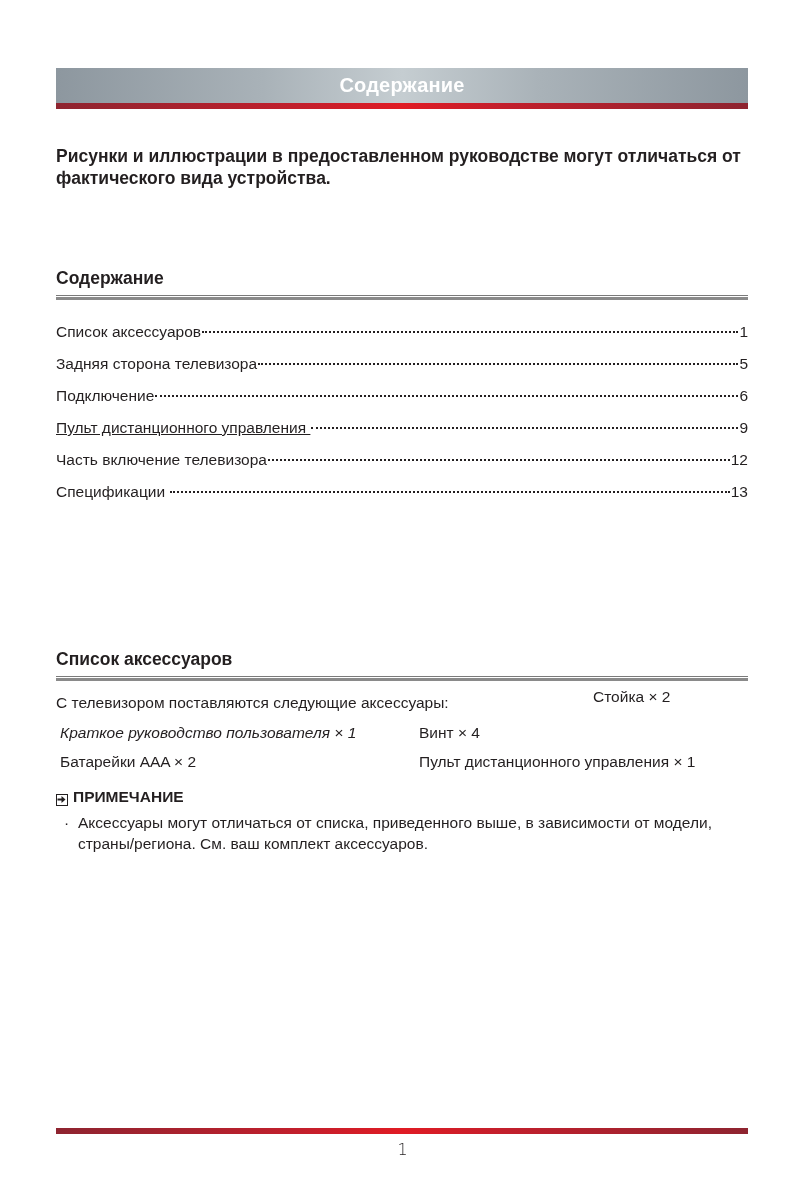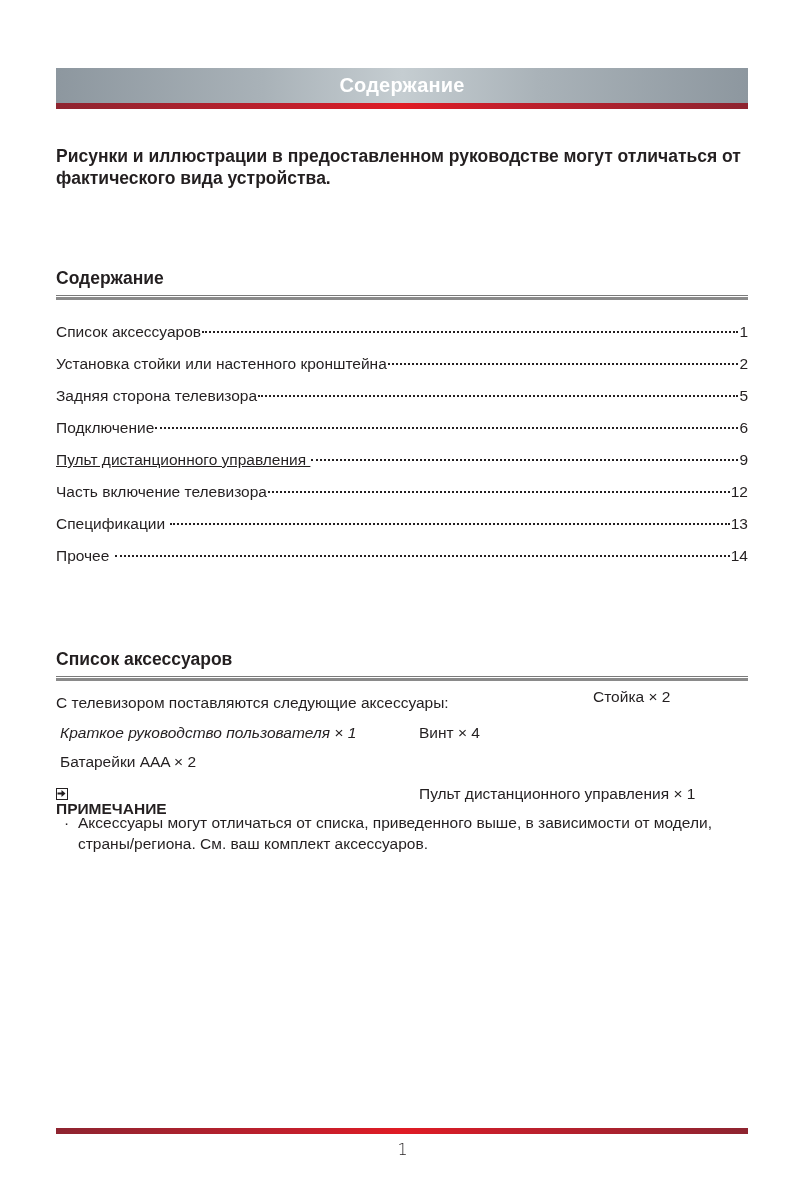--- a/index.html
+++ b/index.html
@@ -51,21 +51,21 @@
     flex: 1 1 auto; overflow: hidden; margin: 0 1px;
     border-bottom: 2px dotted #231f20; height: 0; position: relative; top: -4px;
   }
   .toc-page { flex: 0 0 auto; }
   .acc-intro {
     position: absolute; left: 56px; top: 694px; font-size: 15.5px;
   }
   .acc-item { position: absolute; font-size: 15.5px; white-space: nowrap; }
   .note-head {
     position: absolute; left: 56px; top: 788px;
-    font-weight: bold; font-size: 15.5px; display: flex; align-items: flex-start; flex-direction: column;
+    font-weight: bold; font-size: 15.5px; display: flex; align-items: flex-end;
   }
   .note-icon {
     width: 12px; height: 12px; border: 1.5px solid #231f20; margin-right: 5px;
     position: relative; box-sizing: border-box;
   }
   .note-icon svg { position: absolute; left: 0; top: 0; }
   .note-body {
     position: absolute; left: 64px; top: 812px; width: 680px;
     font-size: 15.5px; line-height: 21px;
   }
@@ -101,25 +101,20 @@
     <div class="thick"></div>
 </div>
 
 <div class="toc">
   <div class="toc-row">
     <span class="toc-label">Список аксессуаров</span>
     <span class="toc-dots"></span>
     <span class="toc-page">1</span>
   </div>
   <div class="toc-row">
-    <span class="toc-label">Установка стойки или настенного кронштейна</span>
-    <span class="toc-dots"></span>
-    <span class="toc-page">2</span>
-  </div>
-  <div class="toc-row">
     <span class="toc-label">Задняя сторона телевизора</span>
     <span class="toc-dots"></span>
     <span class="toc-page">5</span>
   </div>
   <div class="toc-row">
     <span class="toc-label">Подключение</span>
     <span class="toc-dots"></span>
     <span class="toc-page">6</span>
   </div>
   <div class="toc-row">
@@ -130,40 +125,35 @@
   <div class="toc-row">
     <span class="toc-label">Часть включение телевизора</span>
     <span class="toc-dots"></span>
     <span class="toc-page">12</span>
   </div>
   <div class="toc-row">
     <span class="toc-label" style="white-space:pre;">Спецификации </span>
     <span class="toc-dots"></span>
     <span class="toc-page">13</span>
   </div>
-  <div class="toc-row">
-    <span class="toc-label" style="white-space:pre;">Прочее </span>
-    <span class="toc-dots"></span>
-    <span class="toc-page">14</span>
-  </div>
 </div>
 
 <div class="section-heading" style="top:649px;">Список аксессуаров</div>
 <div class="section-rule" style="top:676px;">
   <div class="thin"></div>
     <div class="gap"></div>
     <div class="thick"></div>
 </div>
 
 <div class="acc-intro">С телевизором поставляются следующие аксессуары:</div>
 <div class="acc-item" style="left:60px; top:724px;font-style:italic;">Краткое руководство пользователя × 1</div>
 <div class="acc-item" style="left:419px; top:724px;">Винт × 4</div>
 <div class="acc-item" style="left:593px; top:688px;">Стойка × 2</div>
 <div class="acc-item" style="left:60px; top:753px;">Батарейки AAA × 2</div>
-<div class="acc-item" style="left:419px; top:753px;margin-top:32px;">Пульт дистанционного управления × 1</div>
+<div class="acc-item" style="left:419px; top:753px;">Пульт дистанционного управления × 1</div>
 
 <div class="note-head">
   <span class="note-icon">
     <svg width="9" height="9" viewBox="0 0 9 9">
       <rect x="0.5" y="3.5" width="4.5" height="2" fill="#231f20"></rect>
       <polygon points="4.5,1 8.5,4.5 4.5,8" fill="#231f20"></polygon>
     </svg>
   </span>
   <span>ПРИМЕЧАНИЕ</span>
 </div>

